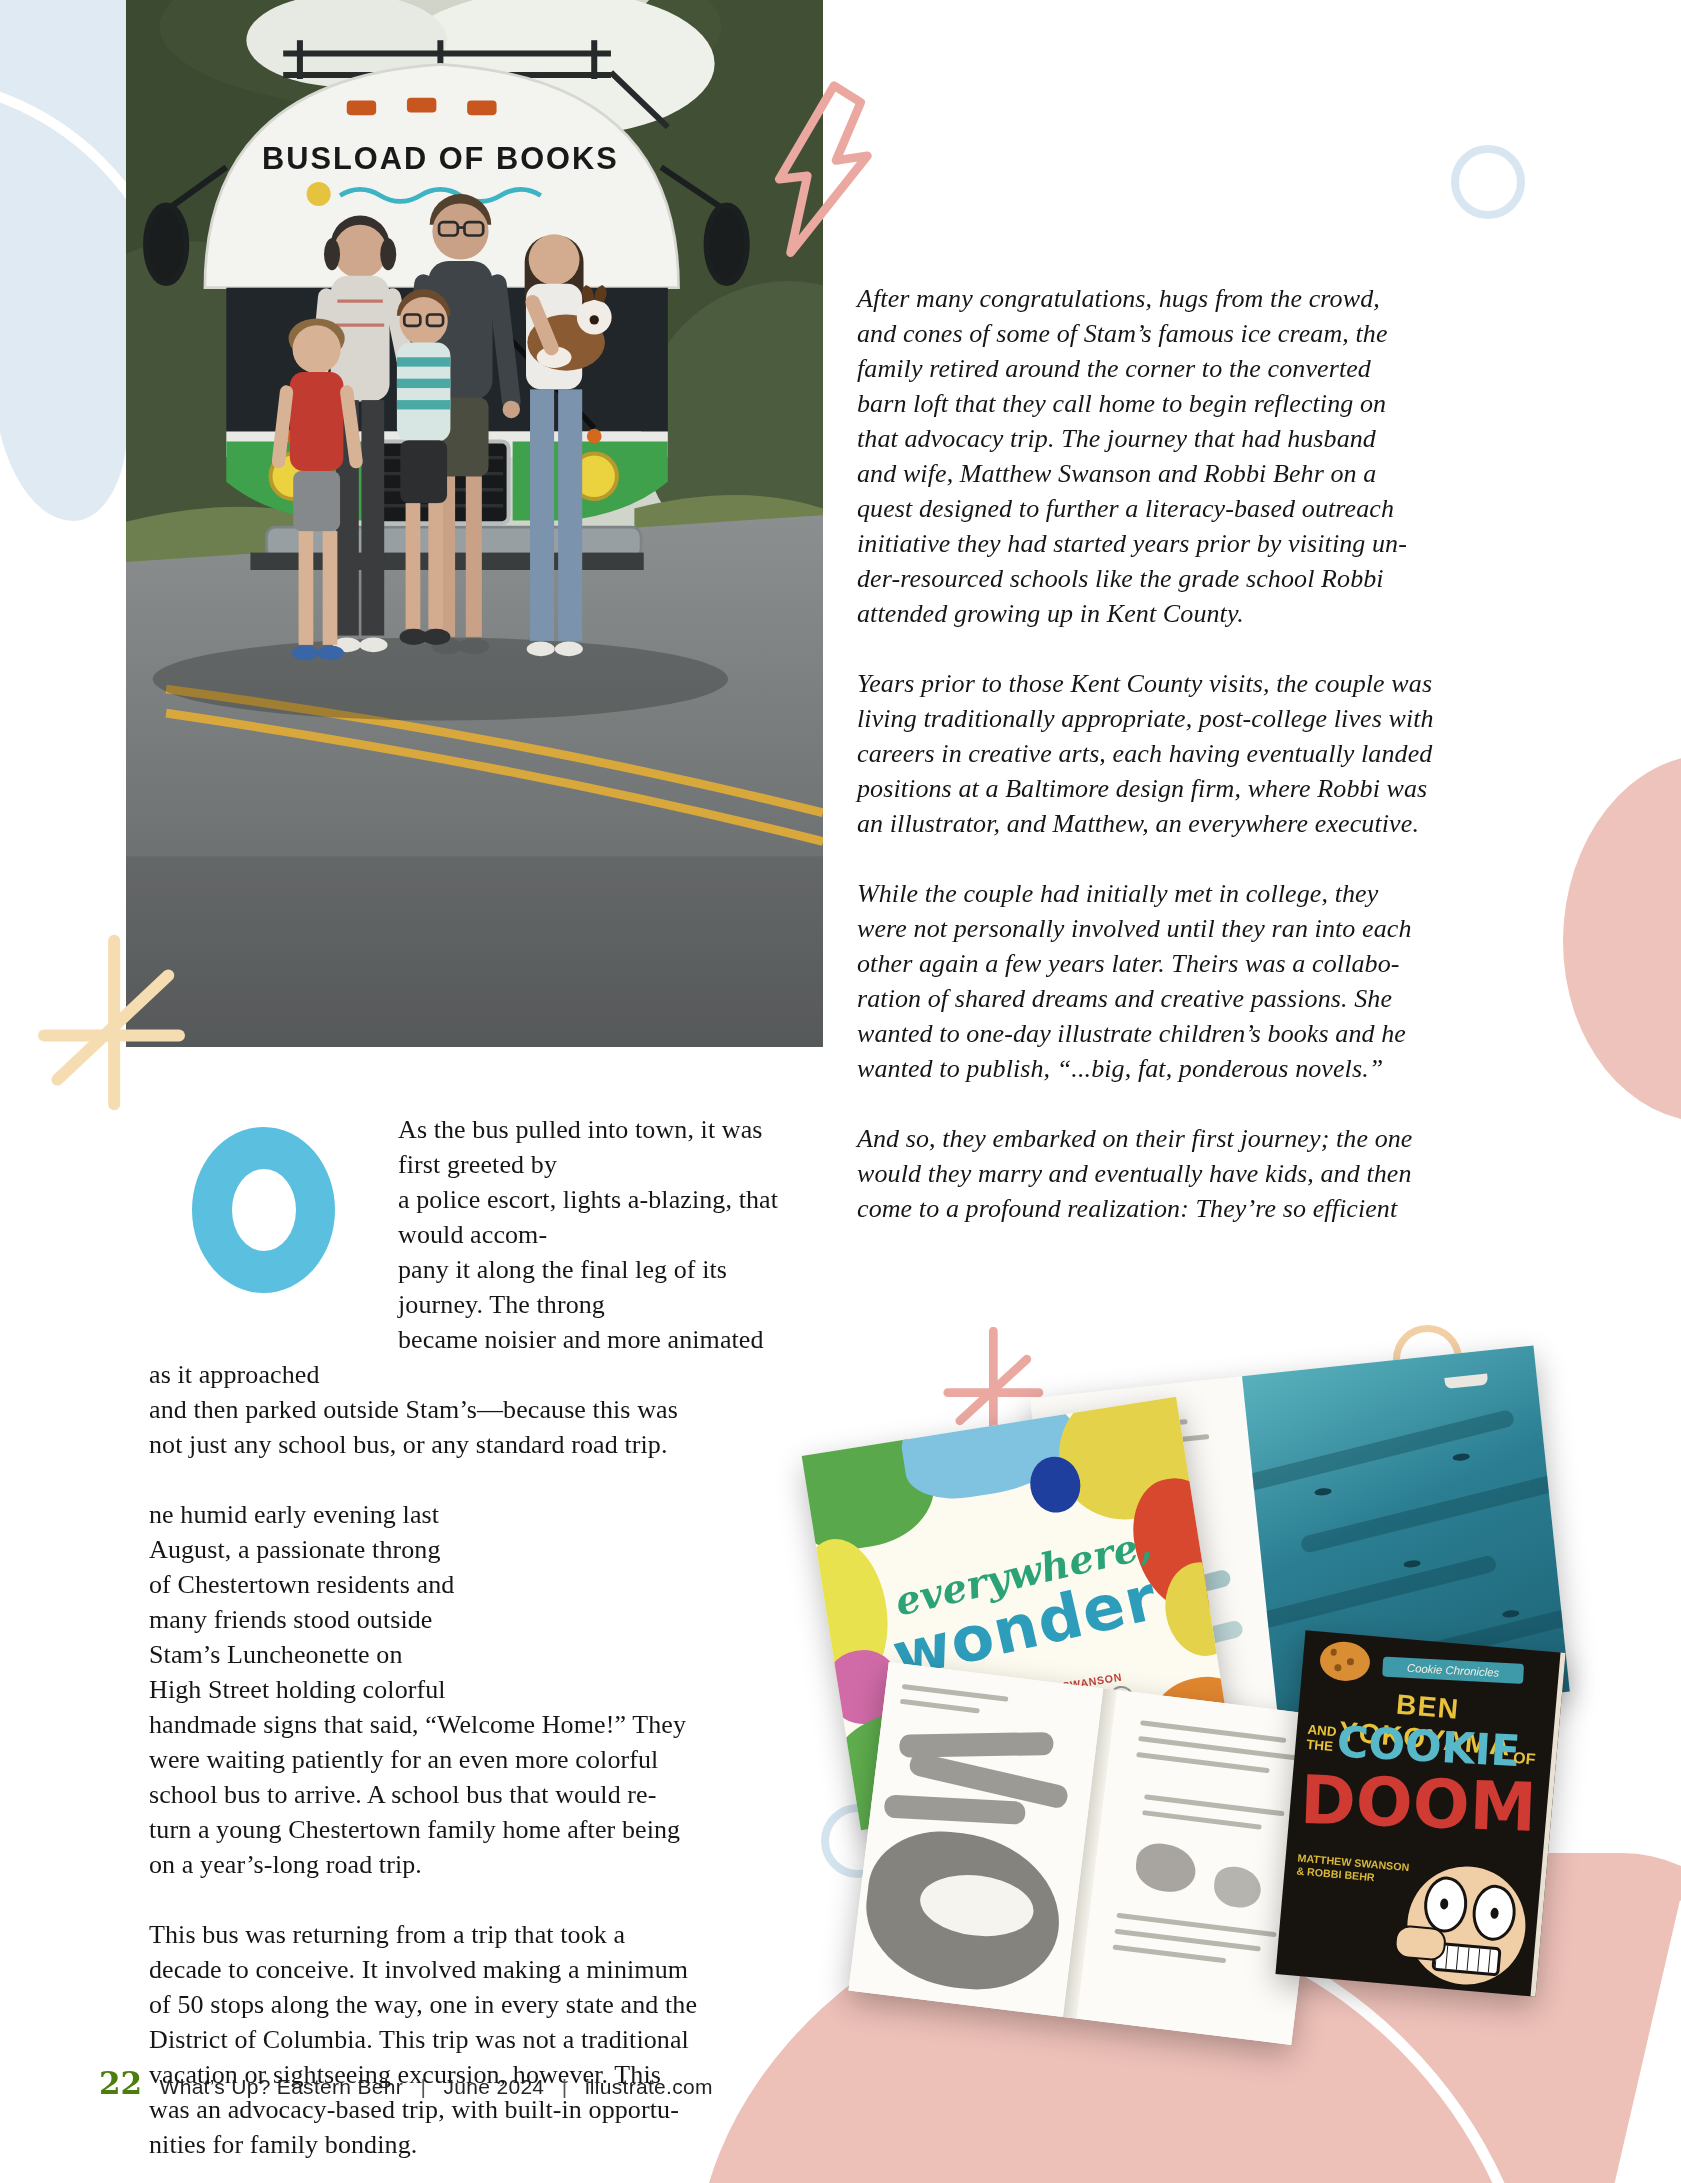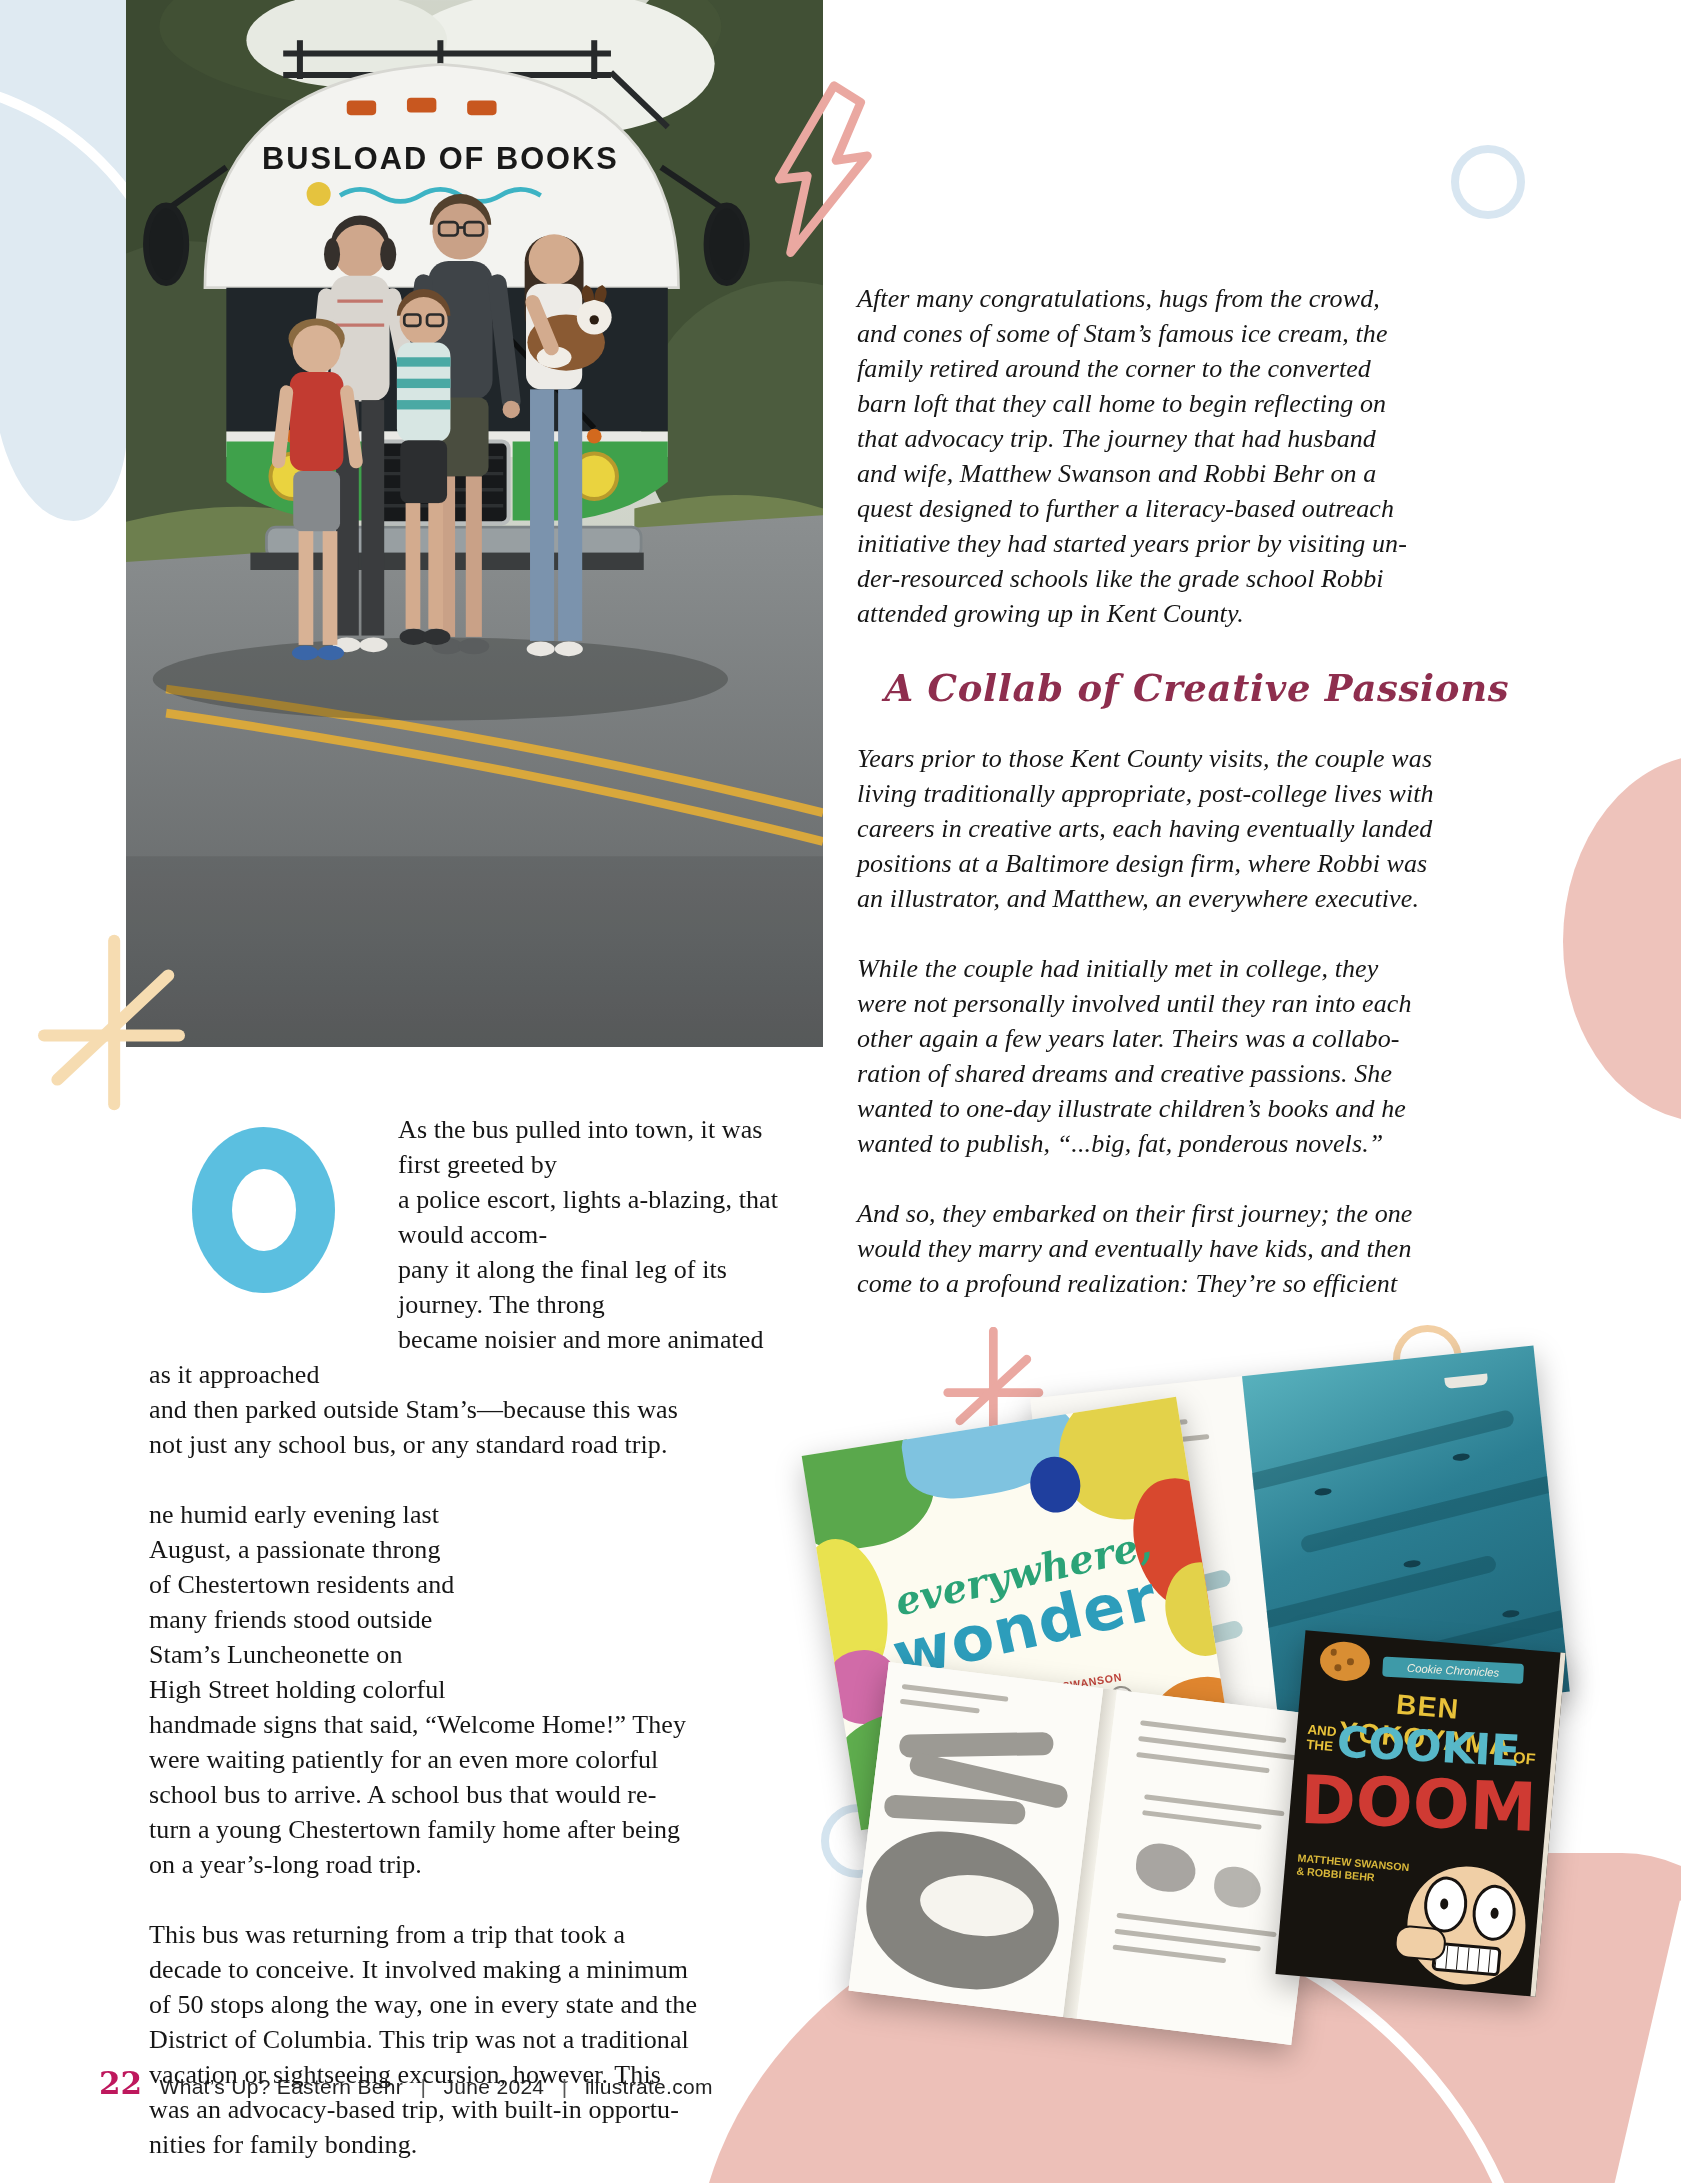--- a/index.html
+++ b/index.html
@@ -109,21 +109,21 @@
   .doom-pupil { position:absolute; width:8px; height:10.7px; background:#171310; border-radius:50%; }
   .doom-mouth { position:absolute; left:28px; top:78px; width:62px; height:23px; background:#ffffff;
     border:3.3px solid #171310; border-radius:5.4px;
     background-image:linear-gradient(90deg,#171310 1.3px,transparent 1.3px); background-size:10.7px 100%; }
   .doom-hand { position:absolute; left:-10.7px; top:64px; width:47px; height:29.4px; background:#f0cfa6;
     border-radius:14.7px; border:2.7px solid #171310; }
 
   
   .footer { left:99px; top:2065px; display:flex; align-items:baseline; gap:17.4px;
     font-family:"Liberation Sans", sans-serif; color:#222222; }
-  .footer .pagenum { font-family:"DejaVu Serif", serif; font-weight:700; font-size:31px; color:#be185d; }
+  .footer .pagenum { font-family:"DejaVu Serif", serif; font-weight:700; font-size:31px; color:#4d7c0f; }
   .footer .meta { font-size:21px; letter-spacing:0.3px; }
   .footer .sep { font-size:21px; color:#555; }
 </style>
 </head>
 <body>
 
 <div id="page">
 
   <div class="abs blob-blue"></div>
   <div class="abs arc arc-topleft"></div>
@@ -354,21 +354,20 @@
     <p class="body-text">After many congratulations, hugs from the crowd,
 and cones of some of Stam’s famous ice cream, the
 family retired around the corner to the converted
 barn loft that they call home to begin reflecting on
 that advocacy trip. The journey that had husband
 and wife, Matthew Swanson and Robbi Behr on a
 quest designed to further a literacy-based outreach
 initiative they had started years prior by visiting un-
 der-resourced schools like the grade school Robbi
 attended growing up in Kent County.</p>
-    <h2 class="section-heading">A Collab of Creative Passions</h2>
     <p class="body-text">Years prior to those Kent County visits, the couple was
 living traditionally appropriate, post-college lives with
 careers in creative arts, each having eventually landed
 positions at a Baltimore design firm, where Robbi was
 an illustrator, and Matthew, an everywhere executive.</p>
     <p class="body-text">While the couple had initially met in college, they
 were not personally involved until they ran into each
 other again a few years later. Theirs was a collabo-
 ration of shared dreams and creative passions. She
 wanted to one-day illustrate children’s books and he

